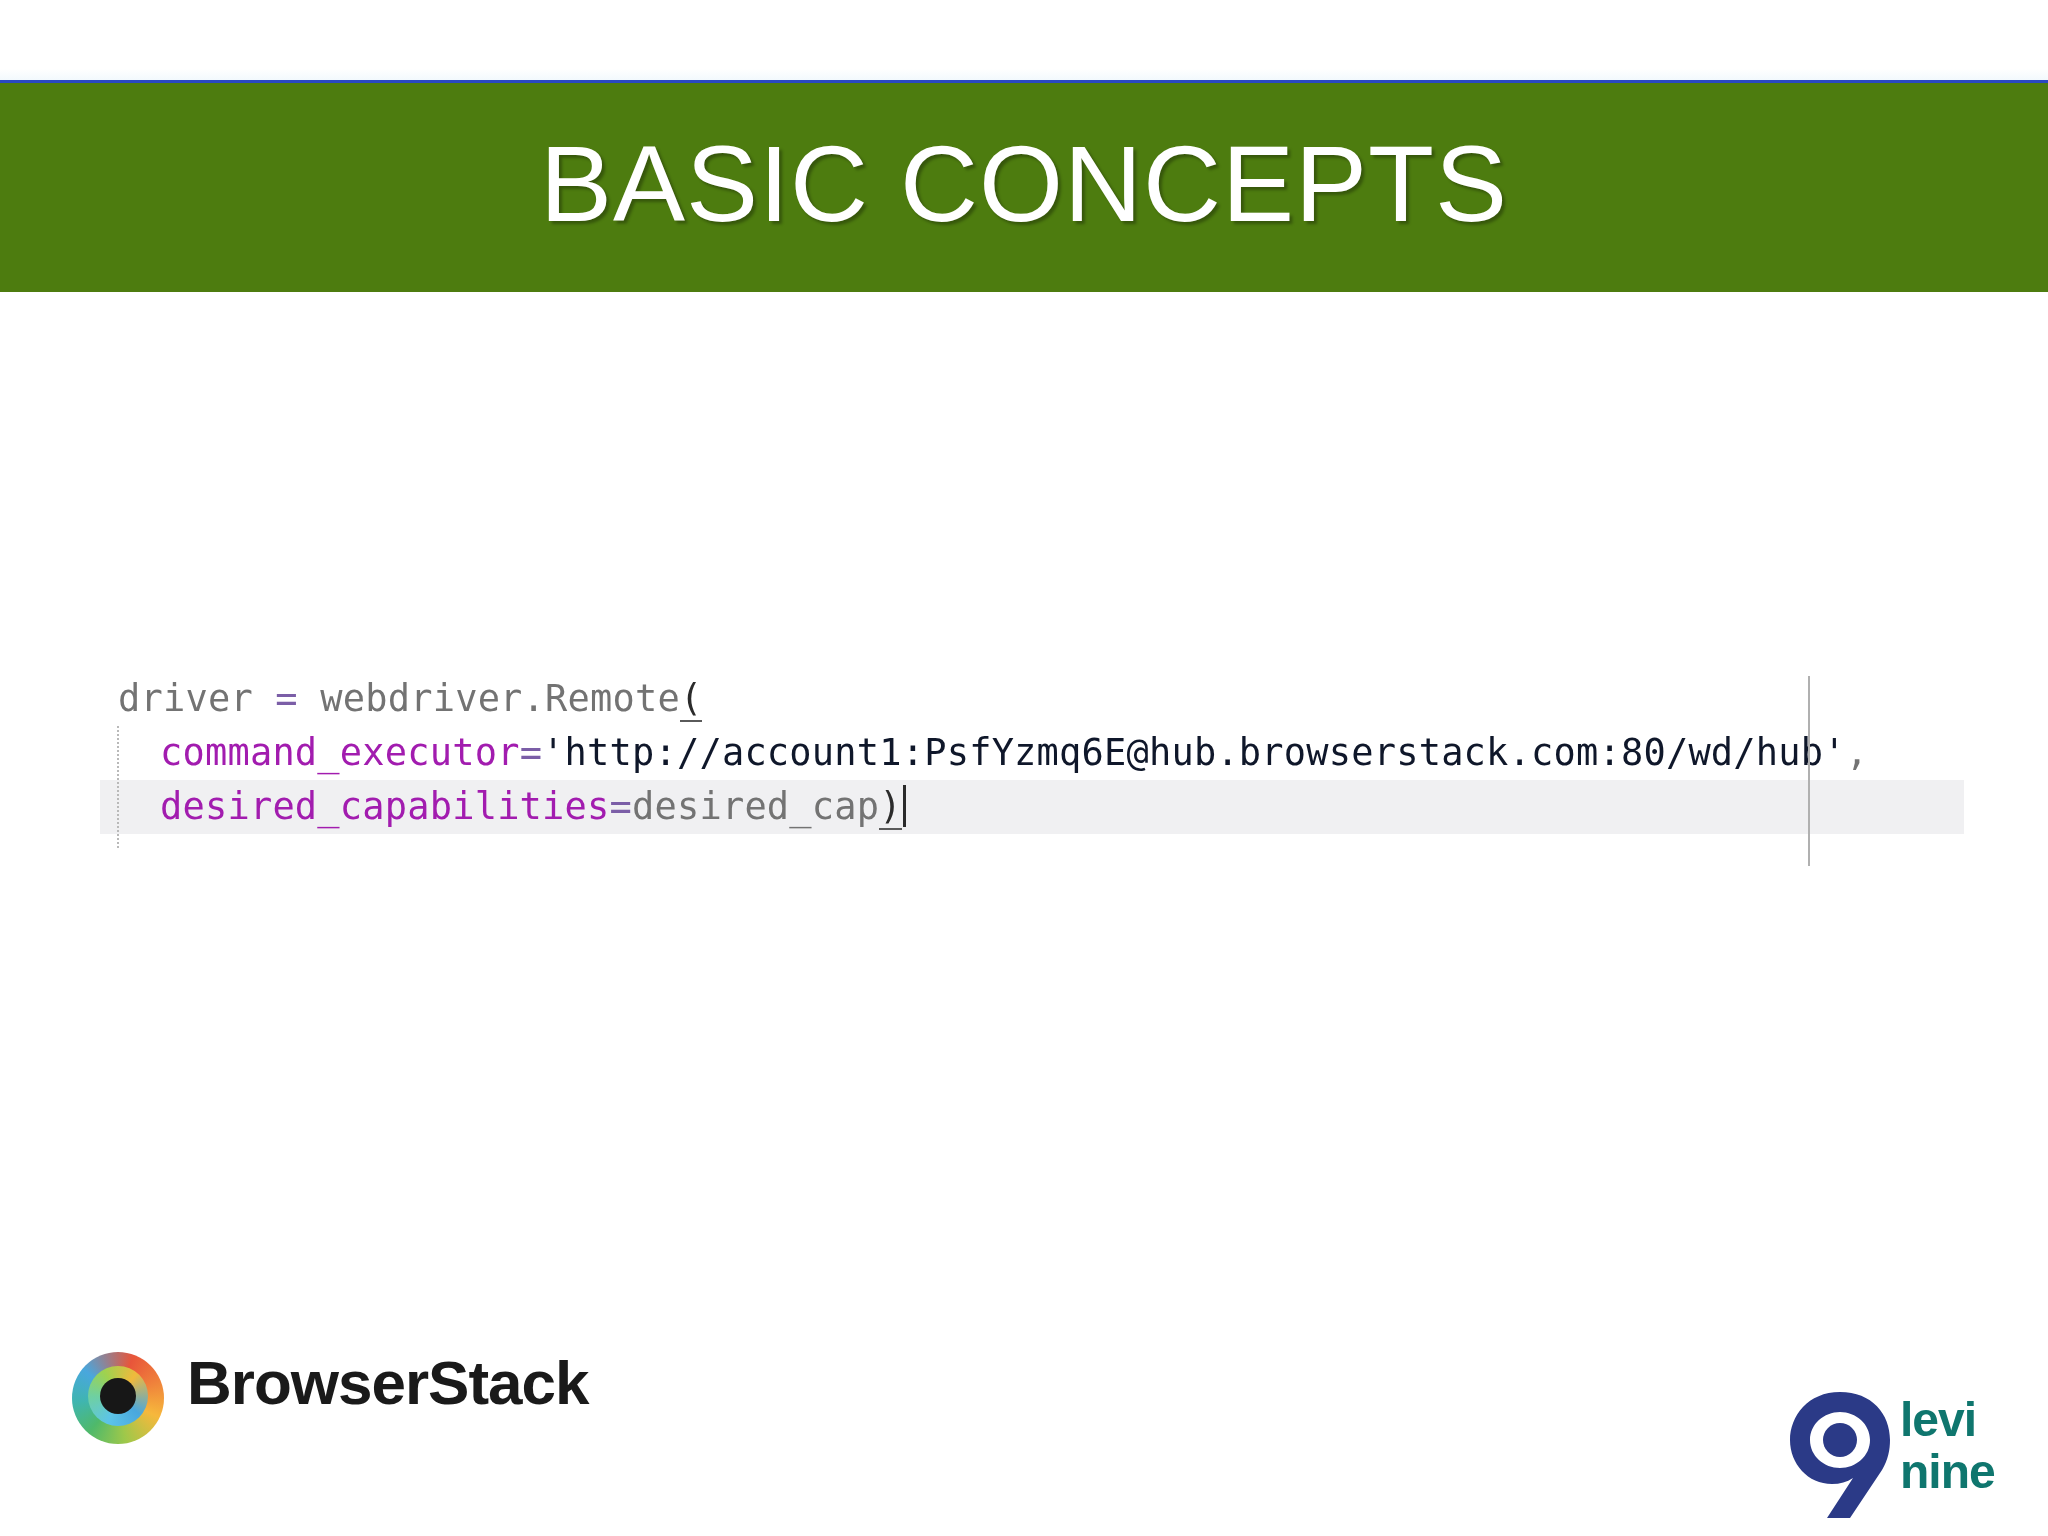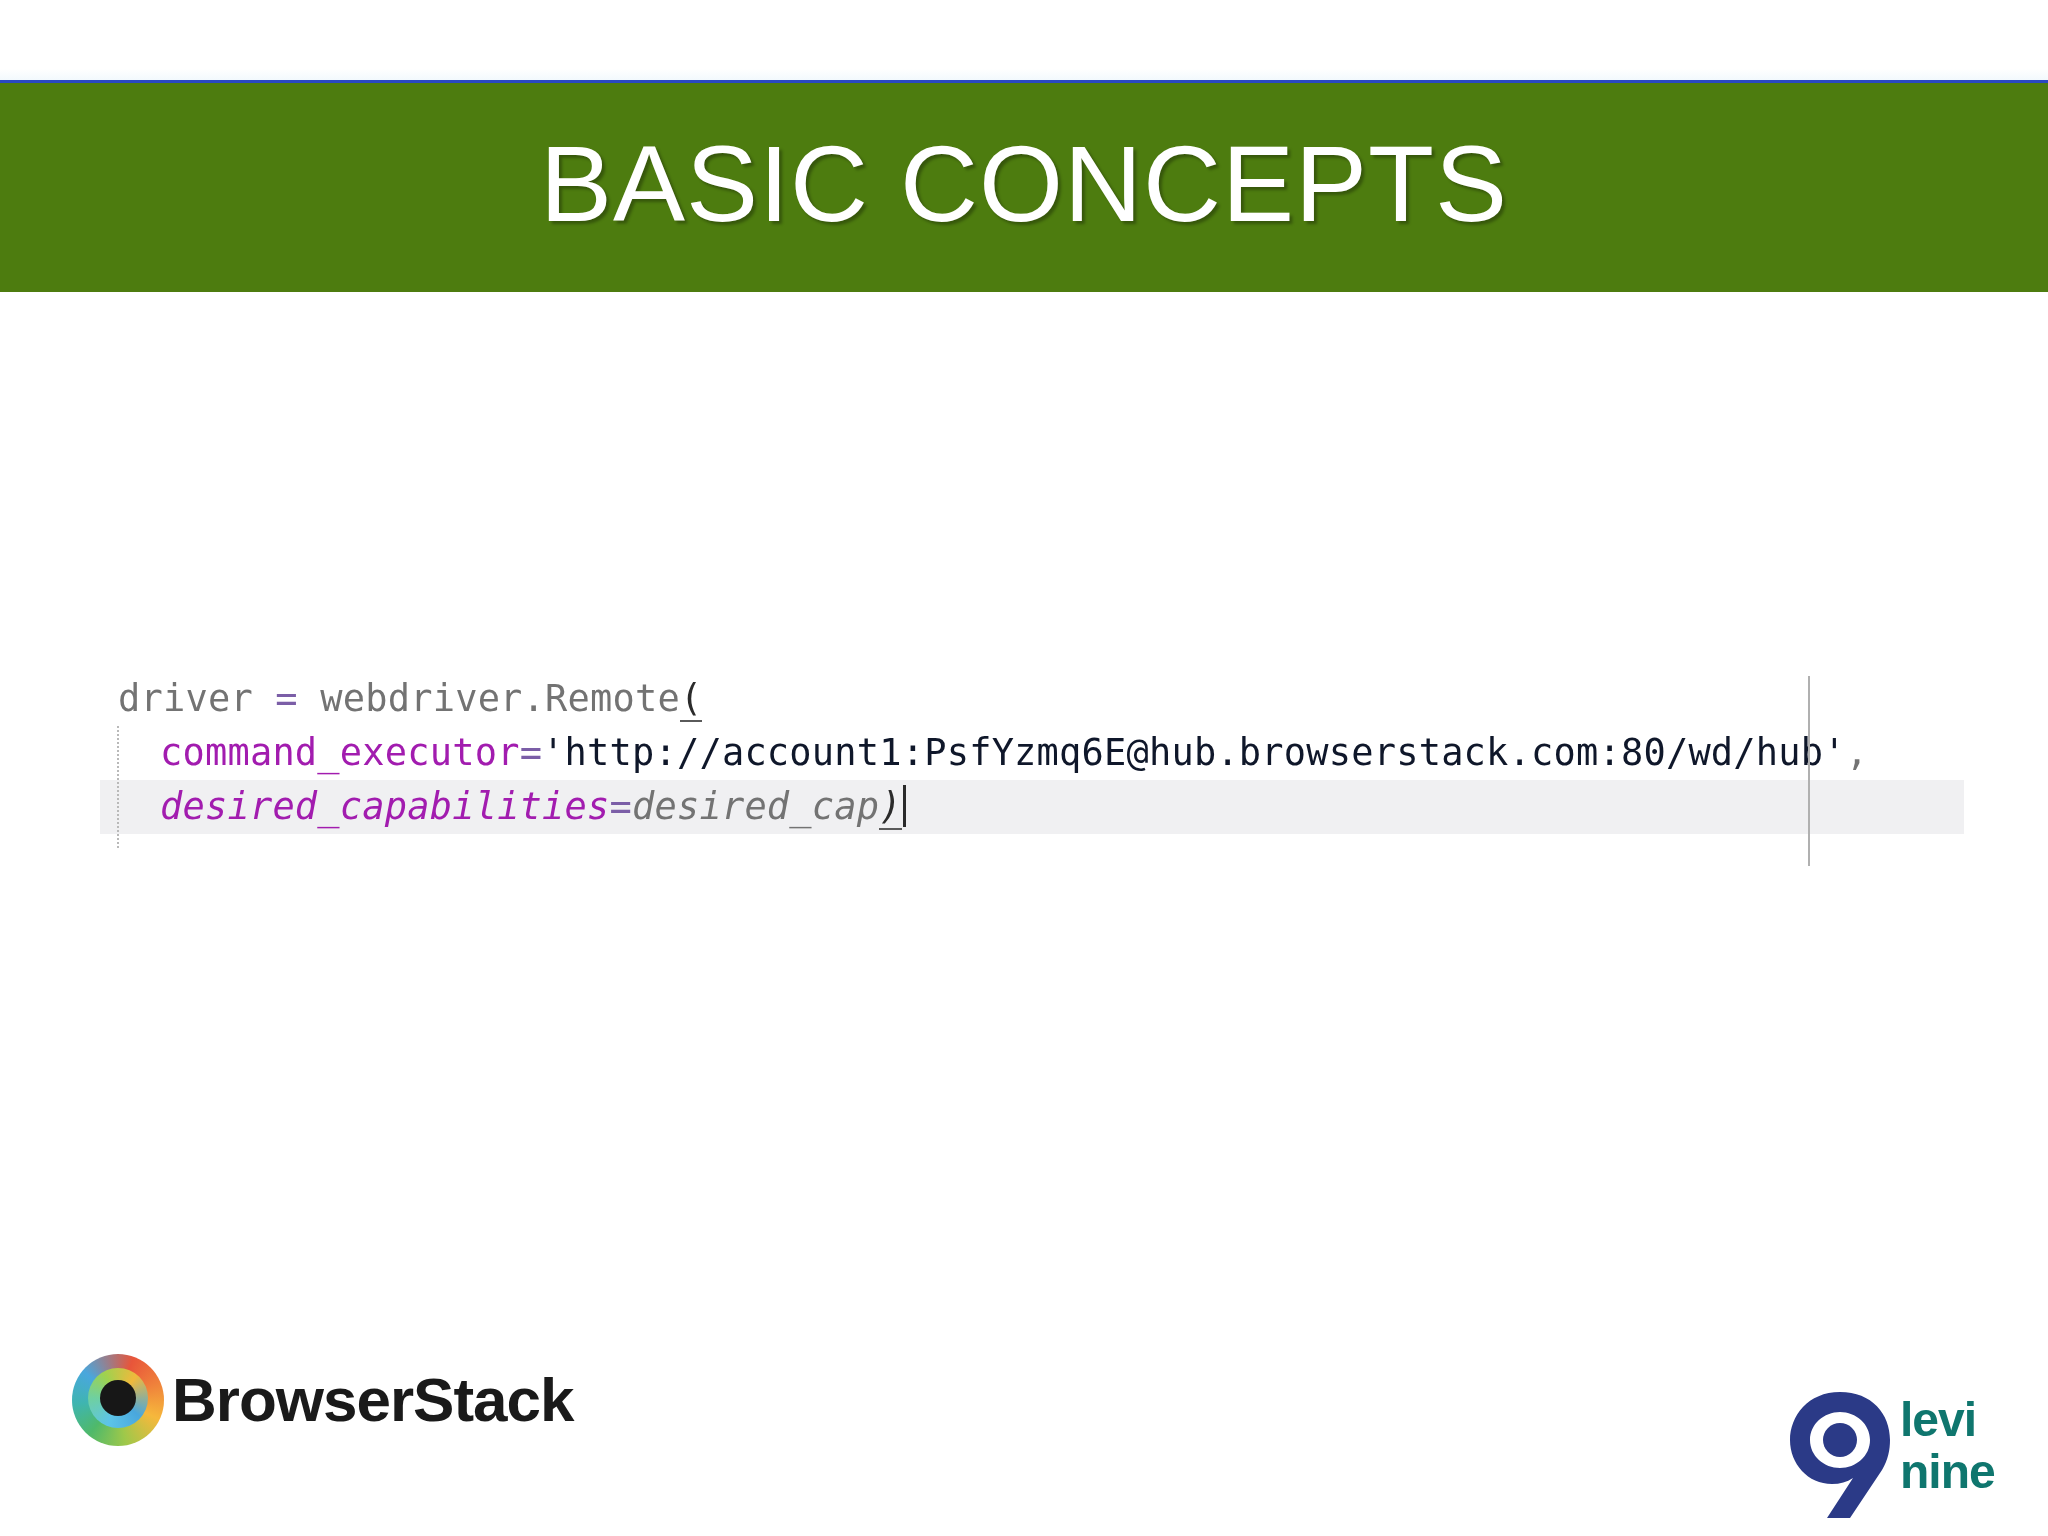--- a/index.html
+++ b/index.html
@@ -93,21 +93,20 @@
     position: relative;
     height: 54px;
     padding-left: 18px;
     box-sizing: border-box;
     display: block;
   }
   .code-line.indented { padding-left: 60px; }
   .code-line.highlighted {
     background: #f0f0f2;
     width: 1864px;
-    font-style: italic;
   }
   
   .indent-guide {
     position: absolute;
     left: 117px;
     top: 726px;
     width: 0;
     height: 122px;
     border-left: 2px dotted #b9b9b9;
   }
@@ -138,22 +137,21 @@
   .tok-paren-u { color: #2b2b2b; border-bottom: 2px solid #5a5a5a; }
 
   
   .bs-logo {
     position: absolute;
     left: 72px;
     top: 1352px;
     width: 540px;
     height: 96px;
     display: flex;
-    align-items: center;
-    gap: 8px;
+    gap: 23px;
   }
   .bs-eye {
     position: relative;
     width: 92px;
     height: 92px;
     border-radius: 50%;
     background:
       conic-gradient(from 20deg,
         #e8553a 0deg,  #ef7f3b 45deg, #f6b83c 95deg,
         #9ec84a 150deg, #4fb96a 200deg, #3fb5b0 245deg,

